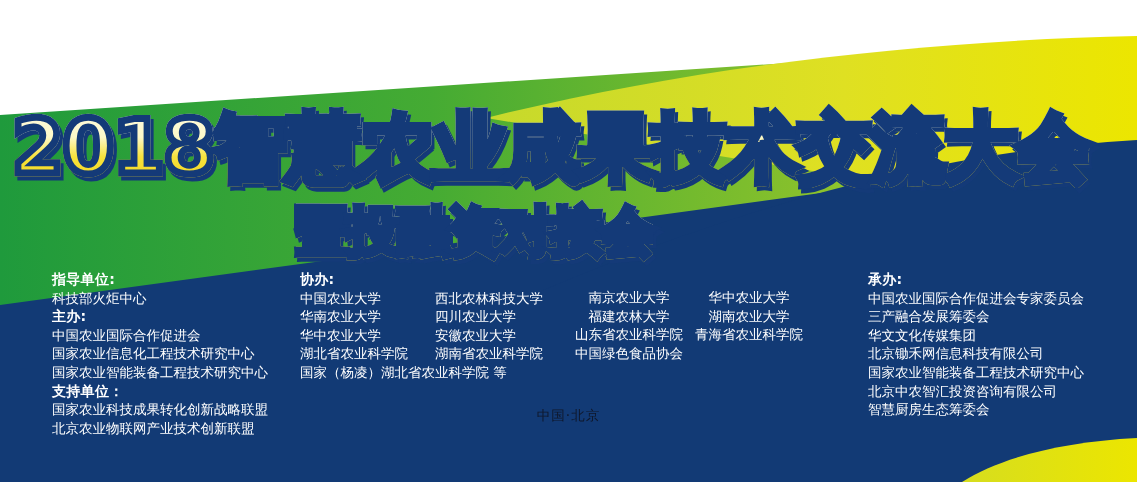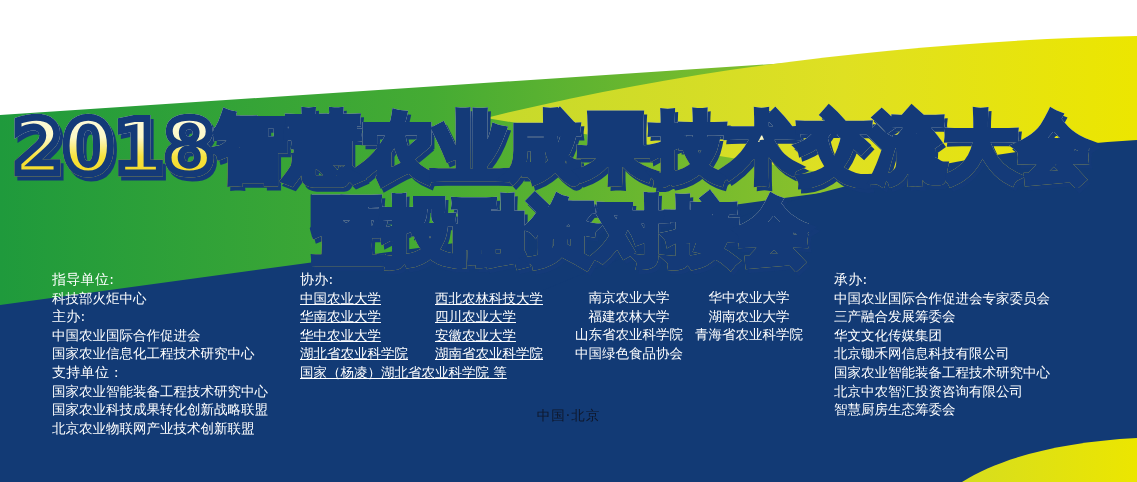--- a/index.html
+++ b/index.html
@@ -64,50 +64,49 @@
     font-size: 74px;
     line-height: 82px;
   }
   #title-sub-wrap {
     position: absolute;
     left: 296px;
     top: 170px;
   }
   #title-sub-wrap .title-line {
     position: absolute;
-    left: 16px; top: 0;
-    font-size: 72px;
+    left: 0; top: 0;
+    font-size: 52px;
     line-height: 82px;
   }
   .t-shift { transform: translate(3px, 4px); }
 
   
   .col {
     position: absolute;
     color: #ffffff;
     font-size: 13.5px;
     line-height: 18.6px;
     font-family: "DejaVu Sans", "Liberation Sans", sans-serif;
   }
   .col .hd {
-    font-weight: normal;
+    font-weight: bold;
     font-size: 14px;
     letter-spacing: 0.3px;
   }
   .col .ln { white-space: nowrap; }
 
   #col-left  { left: 52px;  top: 270px; }
   #col-mid   { left: 300px; top: 270px; }
-  #col-right { left: 834px; top: 270px; }
+  #col-right { left: 868px; top: 270px; }
 
   .grid2 {
     display: grid;
     grid-template-columns: 135px auto;
     column-gap: 0px;
-    text-decoration: underline;
   }
   .grid2 .cell { white-space: nowrap; }
   .span2 { grid-column: 1 / span 2; }
 
   #col-mid2 { left: 563px; top: 288px; }
   .grid2b {
     display: grid;
     grid-template-columns: 132px auto;
     text-align: center;
   }
@@ -174,23 +173,23 @@
     </div>
   </div>
 
   <div class="col" id="col-left">
     <div class="ln hd">指导单位:</div>
     <div class="ln">科技部火炬中心</div>
 
     <div class="ln hd">主办:</div>
     <div class="ln">中国农业国际合作促进会</div>
     <div class="ln">国家农业信息化工程技术研究中心</div>
+    <div class="ln">国家农业智能装备工程技术研究中心</div>
+
     <div class="ln hd">支持单位：</div>
-
-    <div class="ln">国家农业智能装备工程技术研究中心</div>
     <div class="ln">国家农业科技成果转化创新战略联盟</div>
     <div class="ln">北京农业物联网产业技术创新联盟</div>
   </div>
 
   <div class="col" id="col-mid">
     <div class="ln hd">协办:</div>
     <div class="grid2">
       <div class="cell">中国农业大学</div>
       <div class="cell">西北农林科技大学</div>
       <div class="cell">华南农业大学</div>

